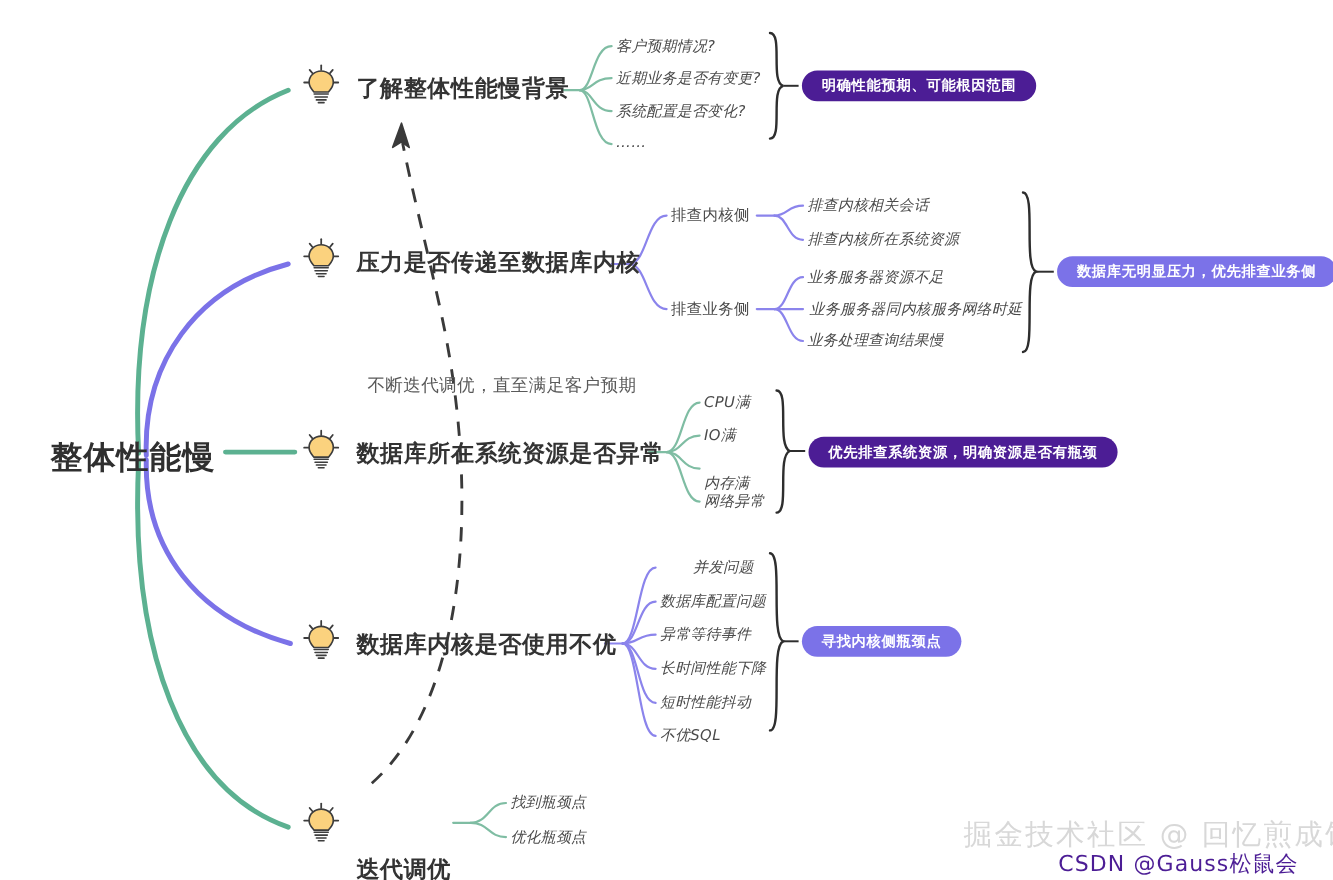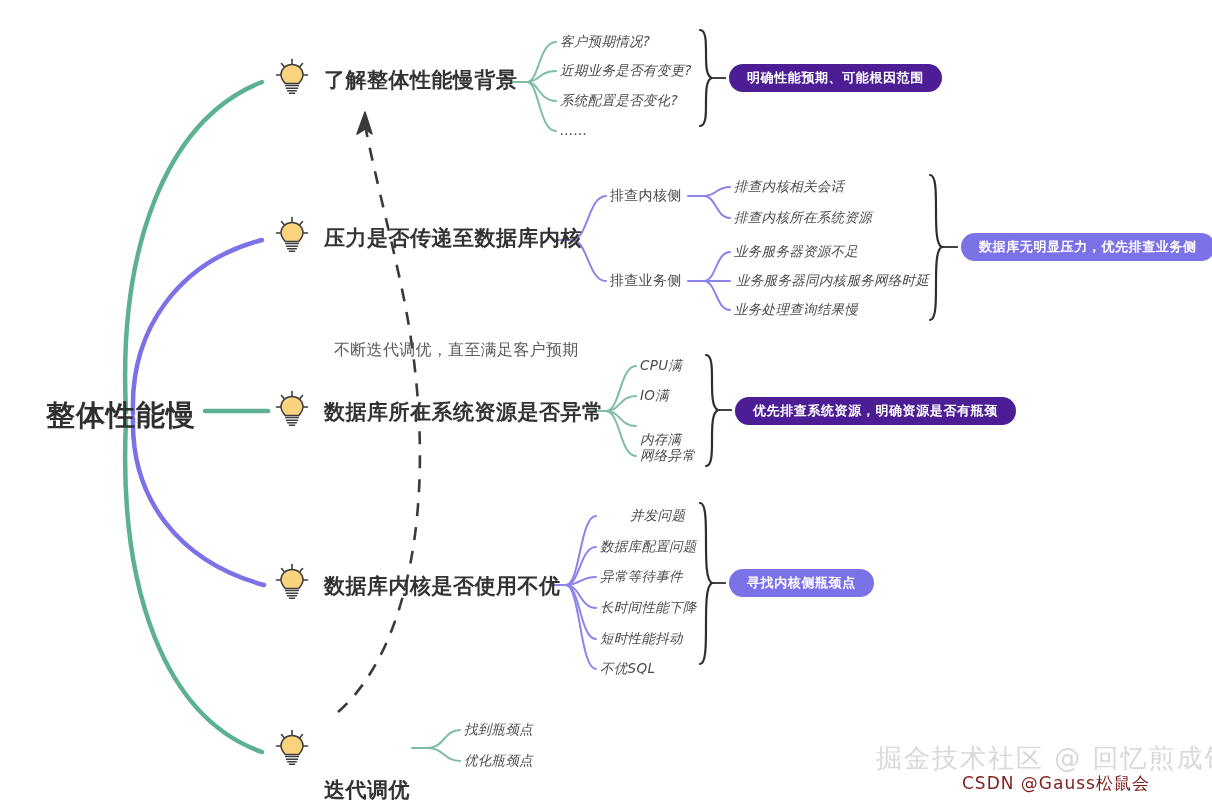--- a/index.html
+++ b/index.html
@@ -43,21 +43,21 @@
 
   
   .bulb{position:absolute;width:34px;height:38px;}
 
   
   .wm1{
     position:absolute;font-size:26px;color:#d8d8d8;white-space:nowrap;
     letter-spacing:2px;
   }
   .wm2{
-    position:absolute;font-size:17px;color:#7f1d1d;white-space:nowrap;
+    position:absolute;font-size:20px;color:#4c1d95;white-space:nowrap;
     letter-spacing:1px;
   }
 </style>
 </head>
 <body>
 
 <div id="stage">
 
   <svg class="layer" viewBox="0 0 1212 800">
 

